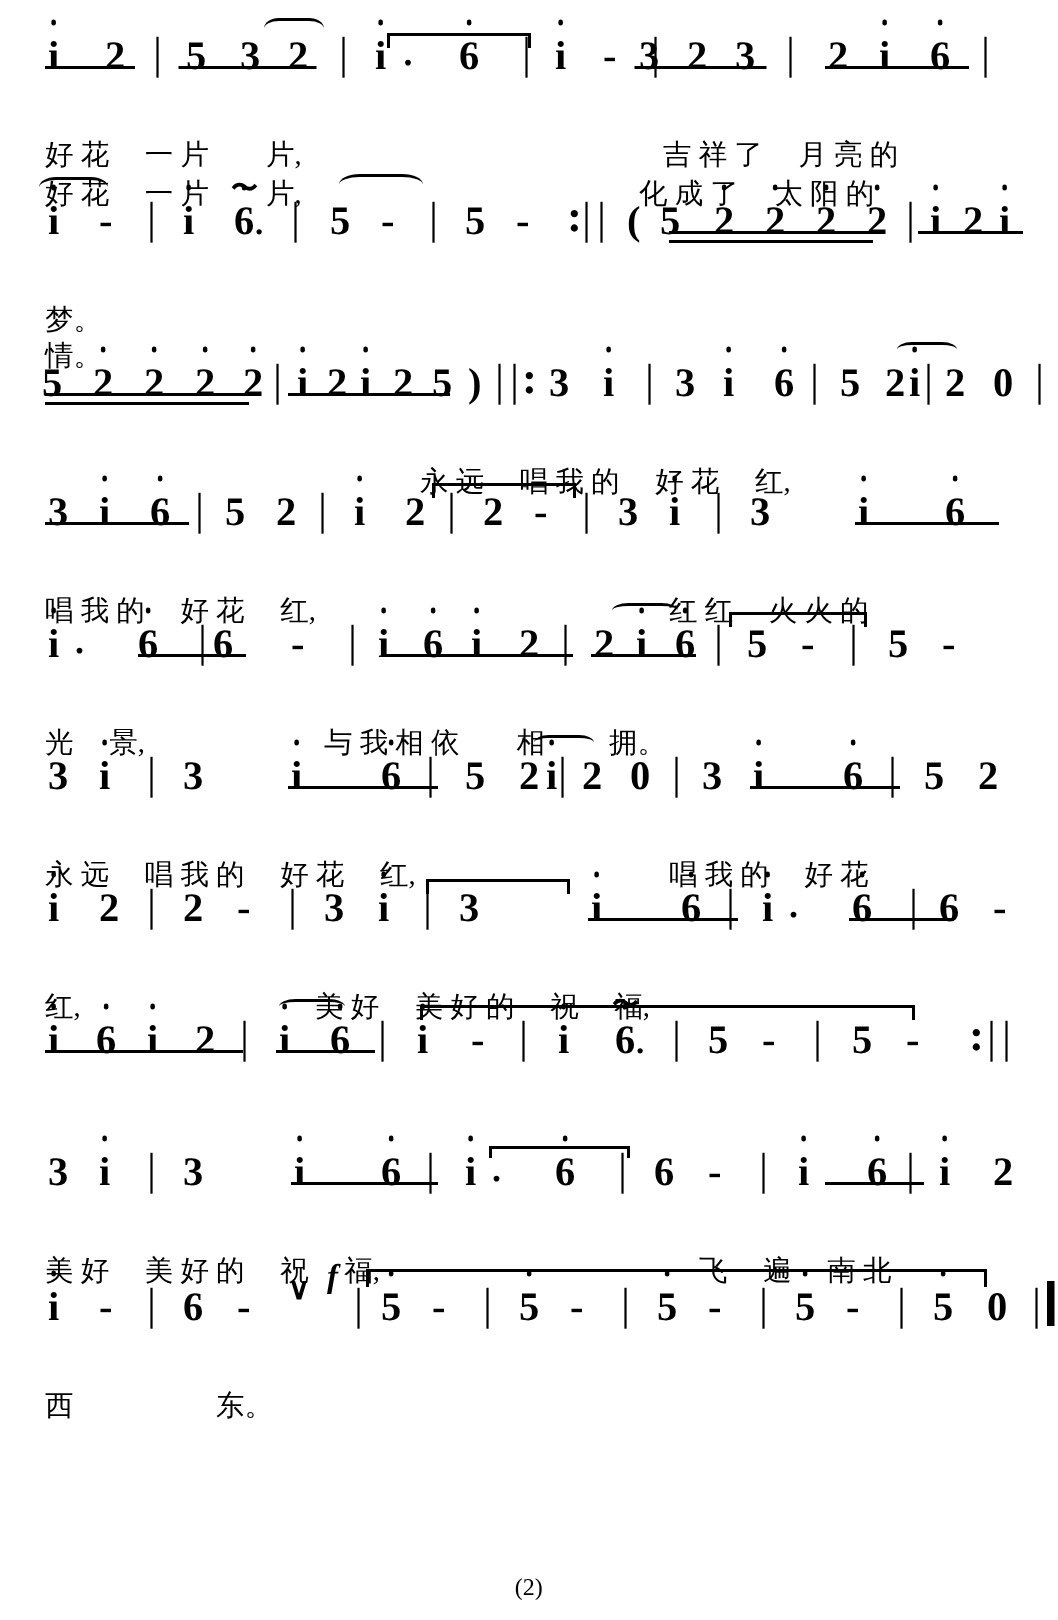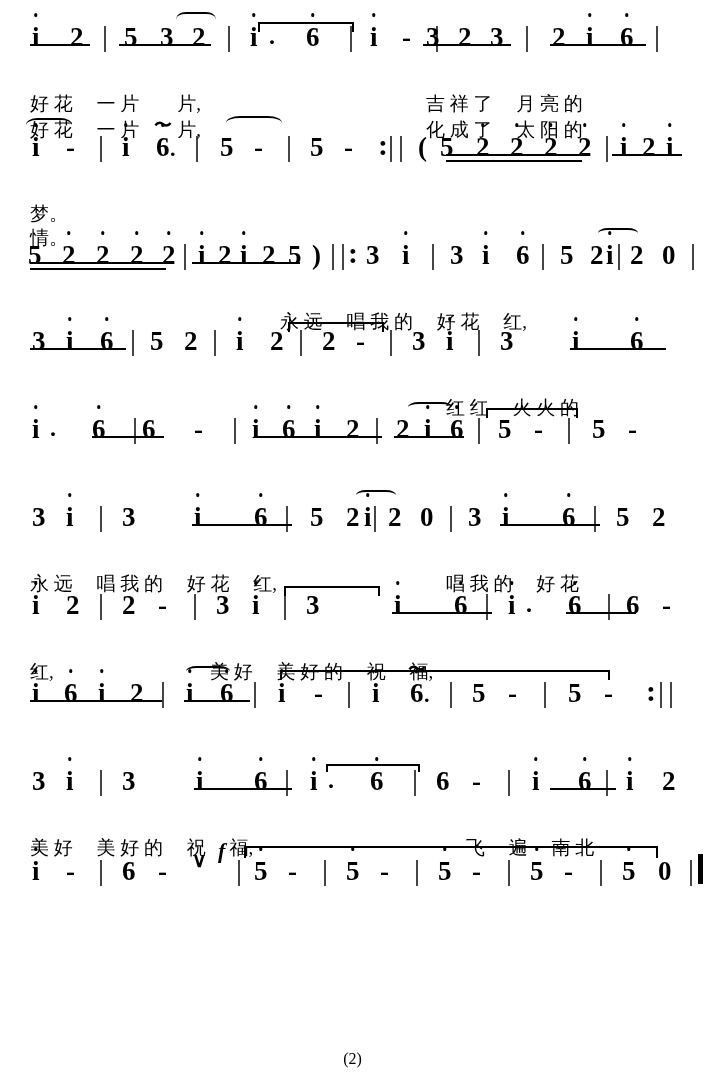--- a/index.html
+++ b/index.html
@@ -179,21 +179,21 @@
         <span class="bar abs" style="left:498px; top:22px;">|</span>
         <span class="n abs" style="left:526px; top:24px;">2</span>
         <span class="n abs" style="left:560px; top:24px;"><span class="odot"></span>i</span>
         <span class="n abs" style="left:594px; top:24px;"><span class="odot"></span>6</span>
         <span class="bar abs" style="left:628px; top:22px;">|</span>
       </div>
     </div>
     <div class="lyrics" style="height:28px;">
       <div class="row">
         <span class="ly abs" style="left:4px; top:4px;">好 花　 一 片　　片,</span>
-        <span class="ly abs" style="left:400px; top:4px;">吉 祥 了　 月 亮 的</span>
+        <span class="ly abs" style="left:416px; top:4px;">吉 祥 了　 月 亮 的</span>
       </div>
     </div>
     <div class="lyrics2" style="height:26px;">
       <div class="row">
         <span class="ly abs" style="left:4px; top:2px;">好 花　 一 片　　片,</span>
         <span class="ly abs" style="left:400px; top:2px;">化 成 了　 太 阳 的</span>
       </div>
     </div>
   </div>
 
@@ -317,20 +317,21 @@
         <span class="n abs" style="left:386px; top:26px;">3</span>
         <span class="n abs" style="left:420px; top:26px;"><span class="odot"></span>i</span>
         <span class="bar abs" style="left:450px; top:24px;">|</span>
         <span class="n abs" style="left:474px; top:26px;">3</span>
         <span class="n abs" style="left:546px; top:26px;"><span class="odot"></span>i</span>
         <span class="n abs" style="left:604px; top:26px;"><span class="odot"></span>6</span>
       </div>
     </div>
     <div class="lyrics" style="height:28px;">
       <div class="row">
+        <span class="ly abs" style="left:4px; top:4px;">唱 我 的　 好 花　 红,</span>
         <span class="ly abs" style="left:420px; top:4px;">红 红　 火 火 的</span>
       </div>
     </div>
   </div>
 
   <div class="system" style="height:88px;">
     <div class="notes" style="height:58px;">
       <div class="row">
         <span class="beam abs" style="left:66px; top:48px; width:72px;"></span>
         <span class="beam abs" style="left:228px; top:48px; width:128px;"></span>
@@ -354,20 +355,26 @@
         <span class="bar abs" style="left:348px; top:26px;">|</span>
         <span class="n abs" style="left:370px; top:28px;">2</span>
         <span class="n abs" style="left:398px; top:28px;"><span class="odot"></span>i</span>
         <span class="n abs" style="left:424px; top:28px;"><span class="odot"></span>6</span>
         <span class="bar abs" style="left:450px; top:26px;">|</span>
         <span class="n abs" style="left:472px; top:28px;">5</span>
         <span class="n abs" style="left:508px; top:28px;">-</span>
         <span class="bar abs" style="left:540px; top:26px;">|</span>
         <span class="n abs" style="left:566px; top:28px;">5</span>
         <span class="n abs" style="left:602px; top:28px;">-</span>
+      </div>
+    </div>
+    <div class="lyrics" style="height:28px;">
+      <div class="row">
+        <span class="ly abs" style="left:4px; top:4px;">光　 景,</span>
+        <span class="ly abs" style="left:190px; top:4px;">与 我 相 依　　相　　 拥。</span>
       </div>
     </div>
   </div>
 
   <div class="system" style="height:88px;">
     <div class="notes" style="height:58px;">
       <div class="row">
         <span class="beam abs" style="left:166px; top:48px; width:100px;"></span>
         <span class="slur abs small" style="left:330px; top:14px; width:40px;"></span>
         <span class="beam abs" style="left:474px; top:48px; width:100px;"></span>
@@ -542,16 +549,21 @@
         <span class="bar abs" style="left:480px; top:28px;">|</span>
         <span class="n abs" style="left:504px; top:30px;"><span class="odot"></span>5</span>
         <span class="n abs" style="left:538px; top:30px;">-</span>
         <span class="bar abs" style="left:572px; top:28px;">|</span>
         <span class="n abs" style="left:596px; top:30px;"><span class="odot"></span>5</span>
         <span class="n abs" style="left:632px; top:30px;">0</span>
         <span class="bar abs" style="left:662px; top:28px;">|</span>
         <span class="abs" style="left:672px; top:26px; width:5px; height:30px; background:#000;"></span>
       </div>
     </div>
+    <div class="lyrics" style="height:28px;">
+      <div class="row">
+        <span class="ly abs" style="left:4px; top:4px;">西　　　　　东。</span>
+      </div>
+    </div>
   </div>
 
   <div class="pagenum">(2)</div>
 </div>
 
 </body></html>

